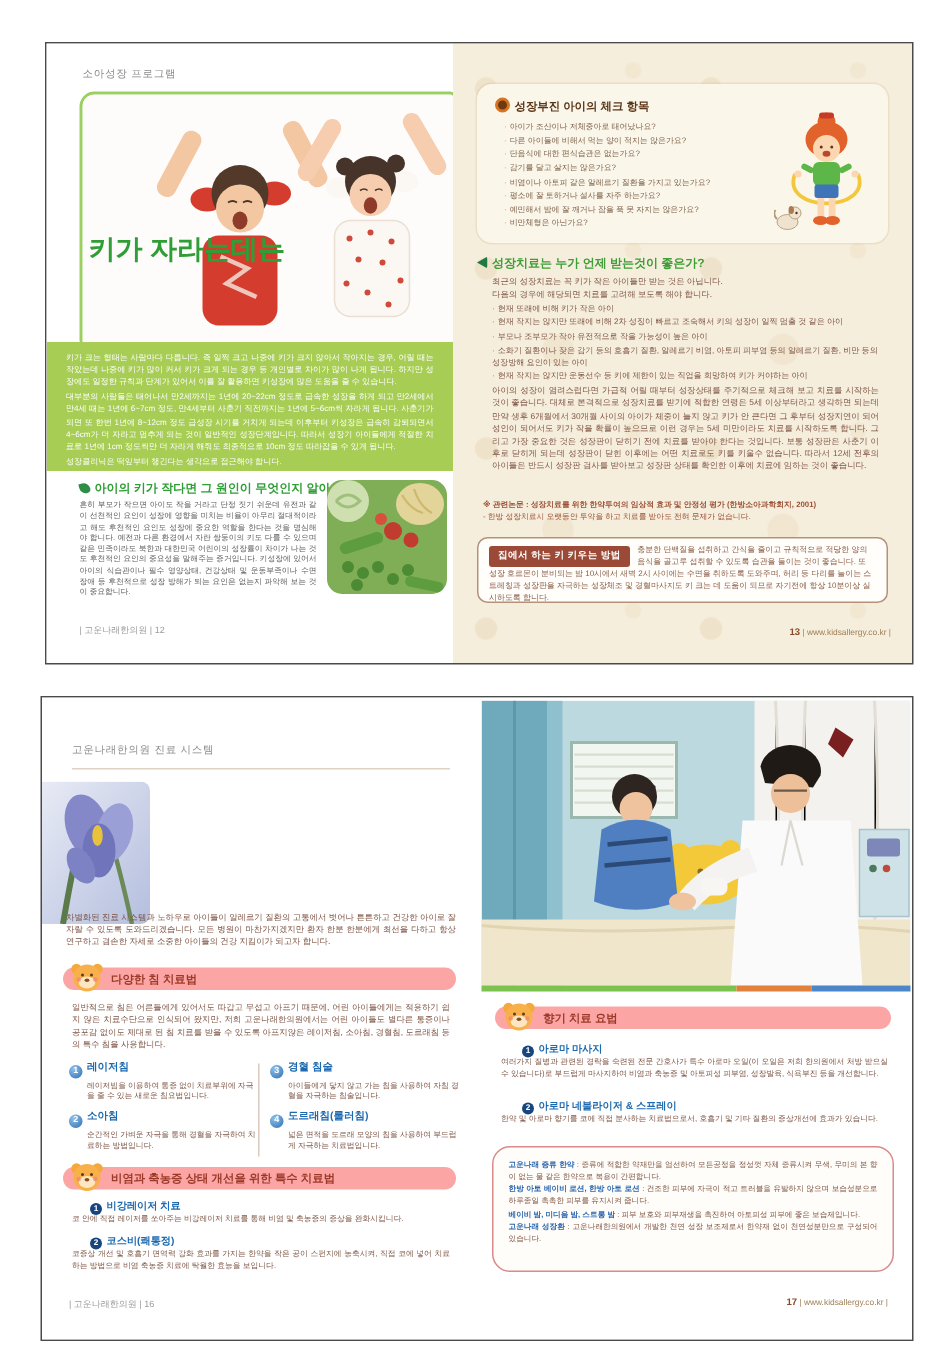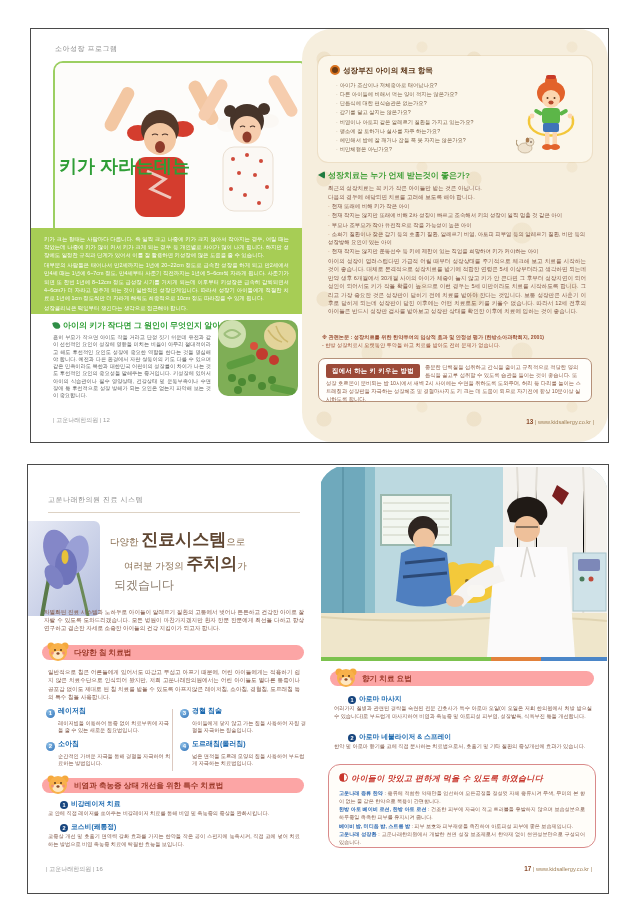--- a/index.html
+++ b/index.html
@@ -1,21 +1,21 @@
 <!DOCTYPE html>
 <html><head>
 <meta charset="utf-8">
 <style>
   html,body{margin:0;padding:0;}
   body{width:624px;height:907px;background:#ffffff;position:relative;
        font-family:"Liberation Sans","DejaVu Sans",sans-serif;color:#333;}
   .spread{position:absolute;background:#fff;border:1px solid #4a4a4a;overflow:hidden;}
   #spread1{left:30px;top:28px;width:577px;height:413px;}
   #spread2{left:27px;top:464px;width:580px;height:428px;}
-  .page{position:absolute;top:0;height:100%;overflow:hidden;border-radius:30px;}
+  .page{position:absolute;top:0;height:100%;overflow:hidden;}
   #page12{left:0;width:271px;background:#fff;}
   #page13{left:271px;width:306px;background-color:#f6eedd;
      background-image:radial-gradient(circle at 22px 30px, rgba(214,185,138,.22) 7px, transparent 8px),
                       radial-gradient(circle at 70px 84px, rgba(214,185,138,.16) 10px, transparent 11px),
                       radial-gradient(circle at 120px 18px, rgba(222,198,152,.18) 5px, transparent 6px);
      background-size:150px 120px;}
   #page16{left:0;width:290px;background:#fff;}
   #page17{left:290px;width:290px;background:#fff;}
   .abs{position:absolute;}
   .justify{text-align:justify;}
@@ -307,25 +307,20 @@
         <path d="M14,95 C20,60 24,40 30,28" stroke="#5a7a4a" stroke-width="4" fill="none"></path>
         <path d="M60,95 C54,68 50,52 46,40" stroke="#6b8a58" stroke-width="3" fill="none"></path>
         <ellipse cx="30" cy="30" rx="14" ry="22" fill="#8487c8" transform="rotate(-18 30 30)"></ellipse>
         <ellipse cx="48" cy="34" rx="12" ry="20" fill="#9aa0d6" transform="rotate(16 48 34)"></ellipse>
         <ellipse cx="38" cy="46" rx="11" ry="18" fill="#6f74bb"></ellipse>
         <ellipse cx="37" cy="36" rx="3.5" ry="7" fill="#e8c23a"></ellipse>
         <ellipse cx="26" cy="56" rx="8" ry="13" fill="#7d82c4" transform="rotate(-30 26 56)"></ellipse>
       </svg>
     </div>
 
-    <div class="abs p16-title">
-      <span><span class="sm">다양한 </span><span class="big">진료시스템</span><span class="sm">으로</span></span>
-      <span class="l2"><span class="sm">여러분 가정의 </span><span class="big">주치의</span><span class="sm">가</span></span>
-      <span class="l3">되겠습니다</span>
-    </div>
 
     <div class="abs p16-intro justify">차별화된 진료 시스템과 노하우로 아이들이 알레르기 질환의 고통에서 벗어나 튼튼하고 건강한 아이로 잘 자랄 수 있도록 도와드리겠습니다. 모든 병원이 마찬가지겠지만 환자 한분 한분에게 최선을 다하고 항상 연구하고 겸손한 자세로 소중한 아이들의 건강 지킴이가 되고자 합니다.</div>
 
     <div class="abs pill pill1">
       <span class="bear">
         <svg width="24" height="22" viewBox="0 0 24 22">
           <circle cx="5" cy="6" r="3.5" fill="#f5a93d"></circle>
             <circle cx="19" cy="6" r="3.5" fill="#f5a93d"></circle>
           <circle cx="12" cy="12" r="9" fill="#f8b14a"></circle>
           <ellipse cx="12" cy="15" rx="5.5" ry="4" fill="#fde7c2"></ellipse>
@@ -462,23 +457,20 @@
       <span class="numd">1</span><span>아로마 마사지</span>
     </div>
     <div class="abs a1d justify">여러가지 질병과 관련된 경락을 숙련된 전문 간호사가 특수 아로마 오일(이 오일은 저희 한의원에서 처방 받으실 수 있습니다)로 부드럽게 마사지하여 비염과 축농증 및 아토피성 피부염, 성장발육, 식욕부진 등을 개선합니다.</div>
 
     <div class="abs ditem-t a2t">
       <span class="numd">2</span><span>아로마 네불라이저 &amp; 스프레이</span>
     </div>
     <div class="abs a2d justify">한약 및 아로마 향기를 코에 직접 분사하는 치료법으로서, 호흡기 및 기타 질환의 증상개선에 효과가 있습니다.</div>
 
     <div class="abs redbox">
-      <div class="rb-title">
-        <span class="moon"></span><span>아이들이 맛있고 편하게 먹을 수 있도록 하였습니다</span>
-      </div>
       <div class="rb-entries">
         <div><span class="lead">고운나래 증류 한약</span><span> : 증류에 적합한 약재만을 엄선하여 모든공정을 정성껏 자체 증류시켜 무색, 무미의 본 향이 없는 물 같은 한약으로 복용이 간편합니다.</span></div>
         <div><span class="lead">한방 아토 베이비 로션, 한방 아토 로션</span><span> : 건조한 피부에 자극이 적고 트러블을 유발하지 않으며 보습성분으로 하루종일 촉촉한 피부를 유지시켜 줍니다.</span></div>
         <div><span class="lead">베이비 밤, 미디움 밤, 스트롱 밤</span><span> : 피부 보호와 피부재생을 촉진하여 아토피성 피부에 좋은 보습제입니다.</span></div>
         <div><span class="lead">고운나래 성장환</span><span> : 고운나래한의원에서 개발한 천연 성장 보조제로서 한약재 없이 천연성분만으로 구성되어 있습니다.</span></div>
       </div>
     </div>
 
     <div class="abs p17-footer">
       <b>17</b><span> | www.kidsallergy.co.kr |</span>

